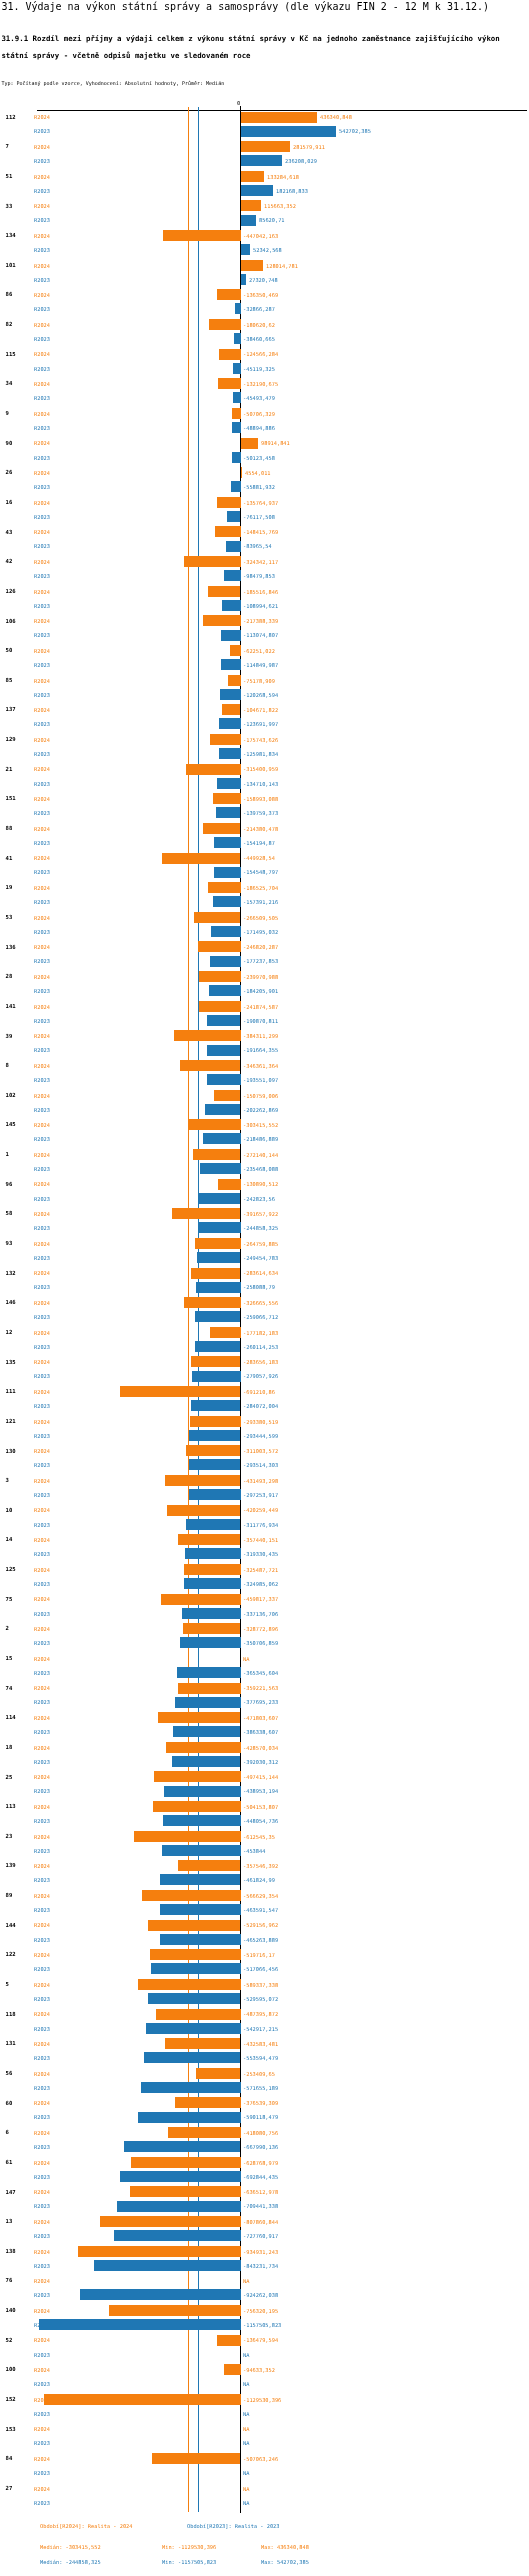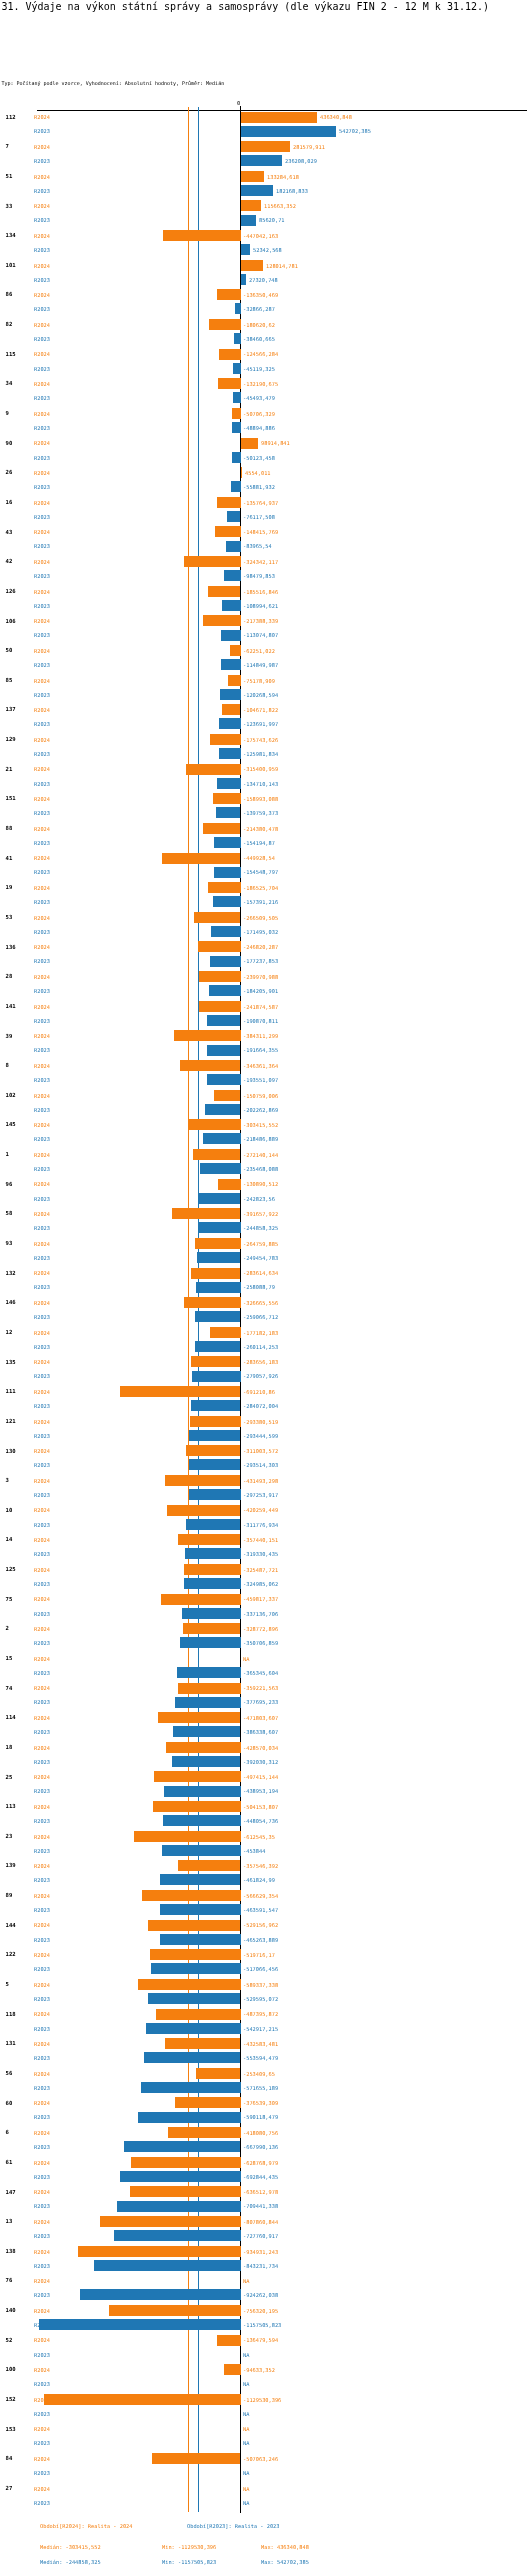--- a/index.html
+++ b/index.html
@@ -17,20 +17,21 @@
   .series-label{font-size:5.3px;white-space:nowrap;}
   .val-label{font-size:5.3px;white-space:nowrap;}
   .bar{position:absolute;height:11.3px;}
   .legend-text{font-size:5.3px;white-space:nowrap;}
 </style>
 </head>
 <body>
 
 <div id="app">
   <div class="abs title" style="left:1.4px;top:2.1px;">31. Výdaje na výkon státní správy a samosprávy (dle výkazu FIN 2 - 12 M k 31.12.)</div>
+  <div class="abs indicator" style="left:1.4px;top:30px;width:526px;">31.9.1 Rozdíl mezi příjmy a výdaji celkem z výkonu státní správy v Kč na jednoho zaměstnance zajišťujícího výkon státní správy - včetně odpisů majetku ve sledovaném roce</div>
   <div class="abs meta" style="left:1.4px;top:80px;">Typ: Počítaný podle vzorce, Vyhodnocení: Absolutní hodnoty, Průměr: Medián</div>
 
   <div class="abs zero-tick" style="left:237px;top:100px;">0</div>
   <div class="abs hline" style="left:37px;top:110px;width:490px;"></div>
 
   <div id="chart">
       <div class="abs zeroline" style="left: 240px; top: 106px; height: 2407px;"></div>
       <div class="abs medline" style="left: 188px; top: 107px; height: 2405px; background: rgb(245, 127, 14);"></div>
       <div class="abs medline" style="left: 198px; top: 107px; height: 2405px; background: rgb(31, 119, 180);"></div>
       <div class="abs id-label" style="left: 5.6px; top: 114px;">112</div>

